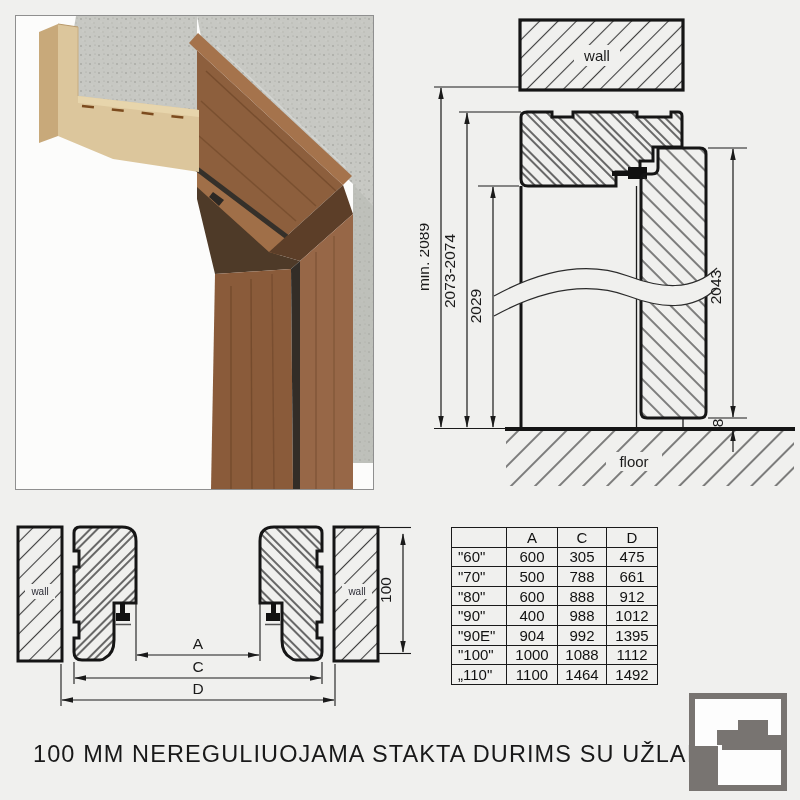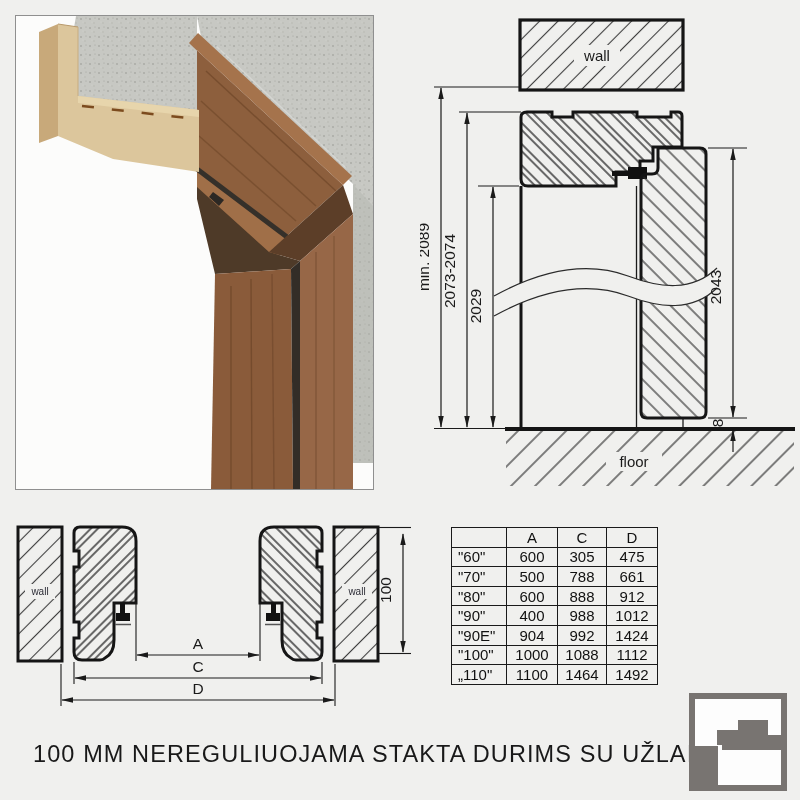--- a/index.html
+++ b/index.html
@@ -253,21 +253,21 @@
     <tr>
       <td class="rowlab">"90"</td>
       <td>400</td>
       <td>988</td>
       <td>1012</td>
     </tr>
     <tr>
       <td class="rowlab">"90E"</td>
       <td>904</td>
       <td>992</td>
-      <td>1424</td>
+      <td>1395</td>
     </tr>
     <tr>
       <td class="rowlab">"100"</td>
       <td>1000</td>
       <td>1088</td>
       <td>1112</td>
     </tr>
     <tr>
       <td class="rowlab">„110"</td>
       <td>1100</td>

